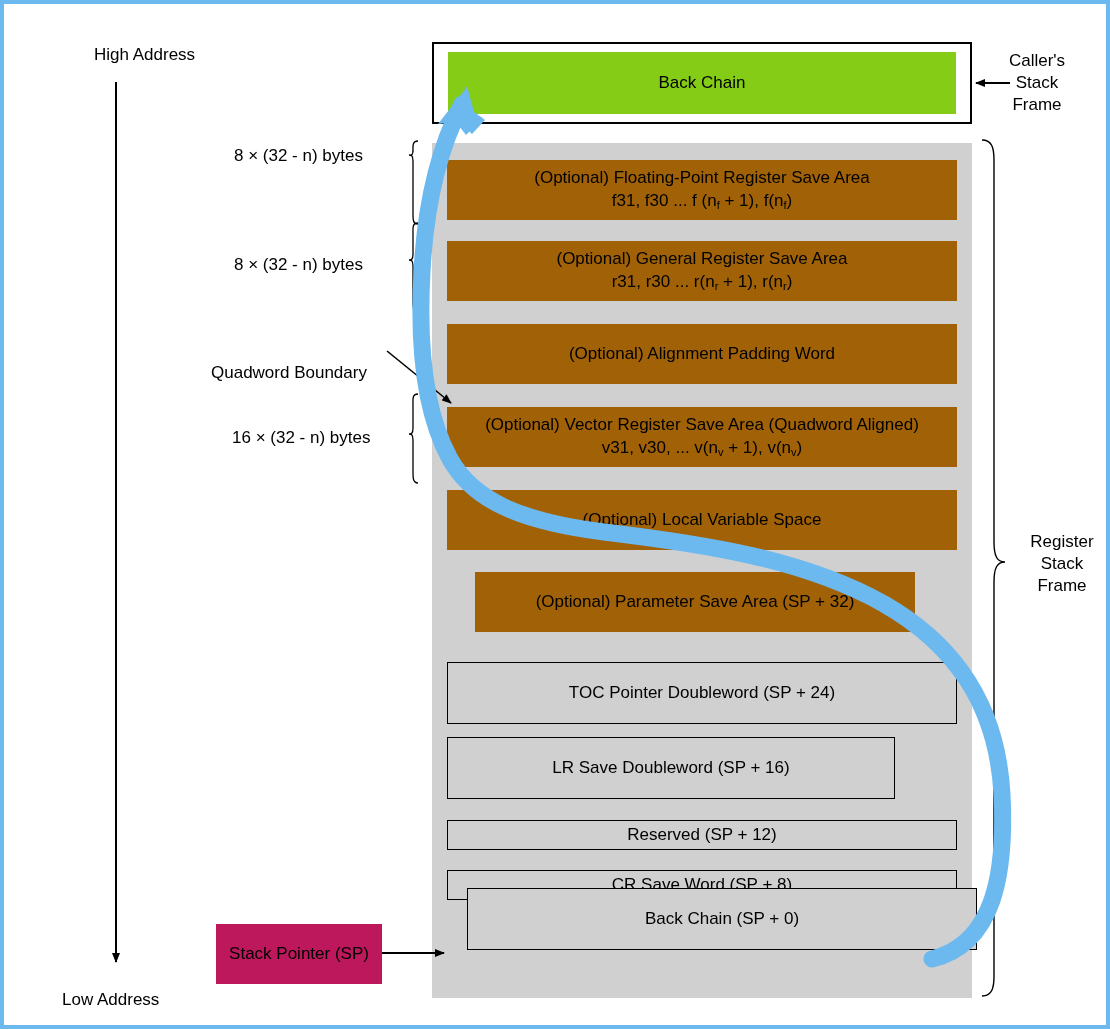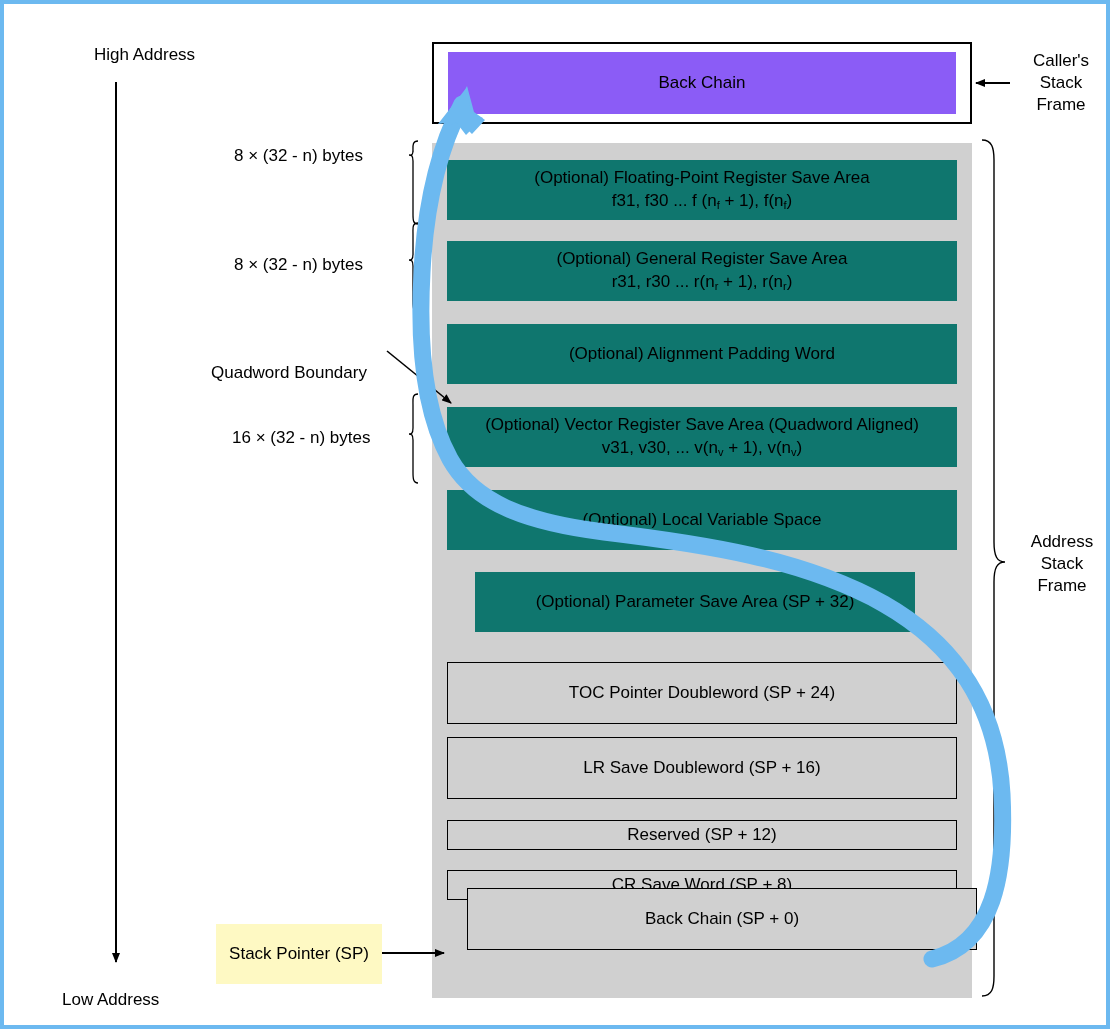--- a/index.html
+++ b/index.html
@@ -52,39 +52,39 @@
 
   
   .callerbox {
     position: absolute;
     border: 2px solid #000000;
     background: #ffffff;
     box-sizing: border-box;
   }
   .callerinner {
     position: absolute;
-    background: #8b5cf6;
+    background: #84cc16;
   }
   .frameouter {
     position: absolute;
     background: #d0d0d0;
   }
   .wrow {
     position: absolute;
-    background: #0f766e;
+    background: #a16207;
   }
   .grow {
     position: absolute;
     background: #d0d0d0;
     border: 1px solid #000000;
     box-sizing: border-box;
   }
   .spbox {
     position: absolute;
-    background: #fef9c3;
+    background: #be185d;
   }
 
   
   svg.overlay {
     position: absolute;
     left: 0; top: 0;
     width: 1110px;
     height: 1029px;
     pointer-events: none;
   }
@@ -140,21 +140,21 @@
       <span class="l1">(Optional) Parameter Save Area (SP + 32)</span>
     </div>
   </div>
 
   <div class="grow" style="left:443px; top:650px; width:510px; height:62px;margin-top:8px;">
     <div class="rowtext">
       <span class="l1">TOC Pointer Doubleword (SP + 24)</span>
     </div>
   </div>
 
-  <div class="grow" style="left:443px; top:733px; width:510px; height:62px;">
+  <div class="grow" style="left:443px; top:733px; width:448px; height:62px;">
     <div class="rowtext">
       <span class="l1">LR Save Doubleword (SP + 16)</span>
     </div>
   </div>
 
   <div class="grow" style="left:443px; top:816px; width:510px; height:30px;">
     <div class="rowtext">
       <span class="l1">Reserved (SP + 12)</span>
     </div>
   </div>
@@ -180,28 +180,28 @@
   <div class="lbl" style="left:58px; top:985px;">Low Address</div>
 
   <div class="lbl" style="left:230px; top:141px;">8 × (32 - n) bytes</div>
 
   <div class="lbl" style="left:230px; top:250px;">8 × (32 - n) bytes</div>
 
   <div class="lbl" style="left:228px; top:423px;text-align:right;">16 × (32 - n) bytes</div>
 
   <div class="lbl" style="left:207px; top:332px;margin-top:26px;">Quadword Boundary</div>
 
-  <div class="lbl-c" style="left:1012px; top:46px; width:90px;">
+  <div class="lbl-c" style="left:988px; top:46px; width:90px;">
     <span>Caller's</span><br>
     <span>Stack</span><br>
     <span>Frame</span>
   </div>
 
   <div class="lbl-c" style="left:1013px; top:527px; width:90px;">
-    <span>Address</span><br>
+    <span>Register</span><br>
     <span>Stack</span><br>
     <span>Frame</span>
   </div>
 
   <svg class="overlay" viewBox="0 0 1110 1029" xmlns="http://www.w3.org/2000/svg">
     <defs>
       <marker id="arrowblk" markerWidth="10" markerHeight="8" refX="9" refY="4" orient="auto" markerUnits="userSpaceOnUse">
         <path d="M0,0 L10,4 L0,8 z" fill="#000000"></path>
       </marker>
     </defs>

